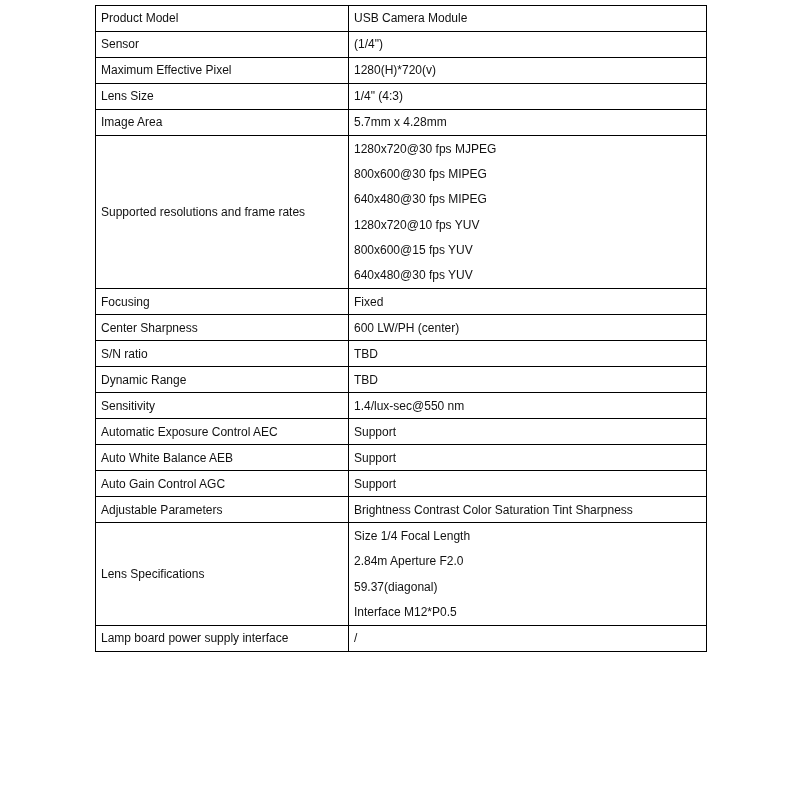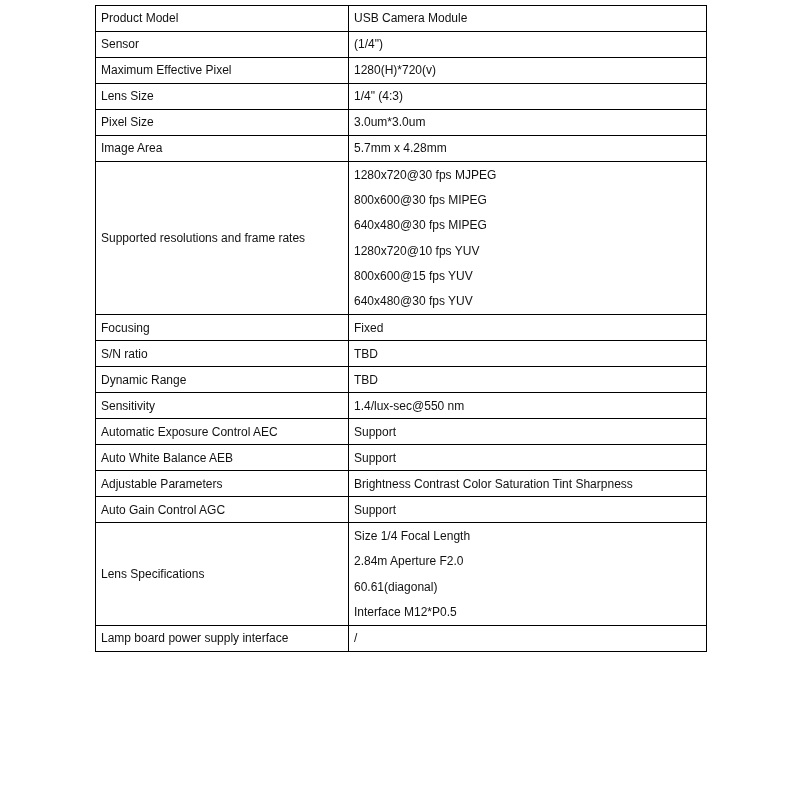--- a/index.html
+++ b/index.html
@@ -64,41 +64,41 @@
         </tr>
         <tr class="single">
           <td class="label">Maximum Effective Pixel</td>
           <td class="value">1280(H)*720(v)</td>
         </tr>
         <tr class="single">
           <td class="label">Lens Size</td>
           <td class="value">1/4" (4:3)</td>
         </tr>
         <tr class="single">
-          <td class="label">Pixel Size</td>
-          <td class="value">3.0um*3.0um</td>
-        </tr>
-        <tr class="single">
           <td class="label">Image Area</td>
           <td class="value">5.7mm x 4.28mm</td>
         </tr>
         <tr>
           <td class="label">Supported resolutions and frame rates</td>
           <td class="value multi">
             <div class="line">1280x720@30 fps MJPEG</div>
             <div class="line">800x600@30 fps MIPEG</div>
             <div class="line">640x480@30 fps MIPEG</div>
             <div class="line">1280x720@10 fps YUV</div>
             <div class="line">800x600@15 fps YUV</div>
             <div class="line">640x480@30 fps YUV</div>
           </td>
         </tr>
         <tr class="single">
           <td class="label">Focusing</td>
           <td class="value">Fixed</td>
+        </tr>
+        <tr class="single">
+          <td class="label">Center Sharpness</td>
+          <td class="value">600 LW/PH (center)</td>
         </tr>
         <tr class="single">
           <td class="label">S/N ratio</td>
           <td class="value">TBD</td>
         </tr>
         <tr class="single">
           <td class="label">Dynamic Range</td>
           <td class="value">TBD</td>
         </tr>
         <tr class="single">
@@ -107,33 +107,33 @@
         </tr>
         <tr class="single">
           <td class="label">Automatic Exposure Control AEC</td>
           <td class="value">Support</td>
         </tr>
         <tr class="single">
           <td class="label">Auto White Balance AEB</td>
           <td class="value">Support</td>
         </tr>
         <tr class="single">
+          <td class="label">Auto Gain Control AGC</td>
+          <td class="value">Support</td>
+        </tr>
+        <tr class="single">
           <td class="label">Adjustable Parameters</td>
           <td class="value">Brightness Contrast Color Saturation Tint Sharpness</td>
-        </tr>
-        <tr class="single">
-          <td class="label">Auto Gain Control AGC</td>
-          <td class="value">Support</td>
         </tr>
         <tr>
           <td class="label">Lens Specifications</td>
           <td class="value multi">
             <div class="line">Size 1/4 Focal Length</div>
             <div class="line">2.84m Aperture F2.0</div>
-            <div class="line">60.61(diagonal)</div>
+            <div class="line">59.37(diagonal)</div>
             <div class="line">Interface M12*P0.5</div>
           </td>
         </tr>
         <tr class="single">
           <td class="label">Lamp board power supply interface</td>
           <td class="value">/</td>
         </tr>
       </tbody>
     </table>
 

